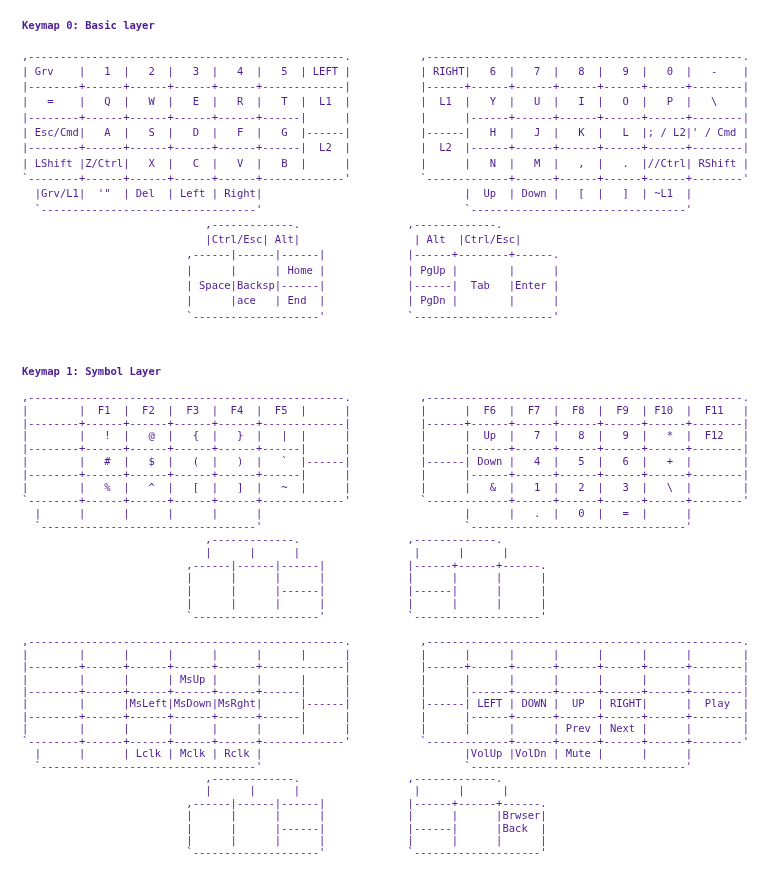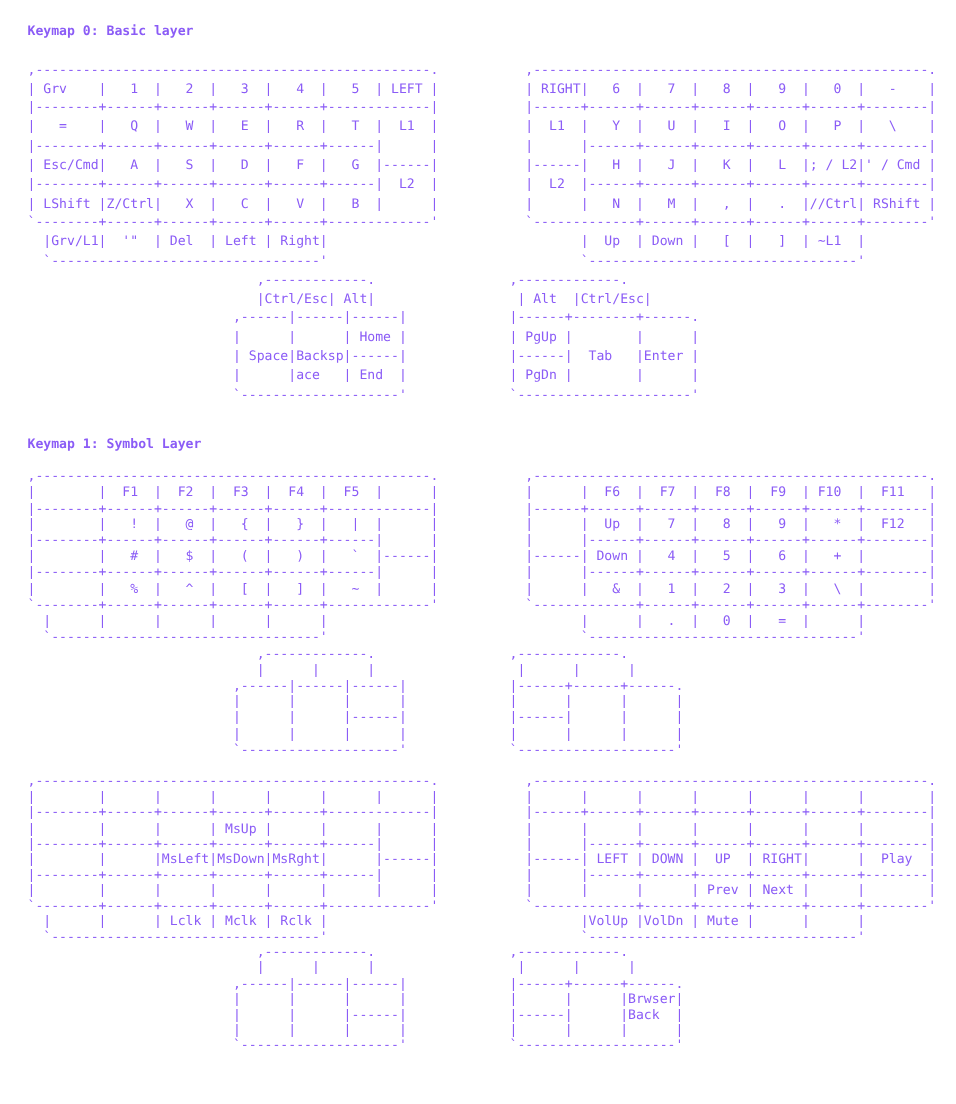--- a/index.html
+++ b/index.html
@@ -8,37 +8,37 @@
     background: #ffffff;
   }
   .page {
     width: 765px;
     height: 883px;
     overflow: hidden;
     background: #ffffff;
     box-sizing: border-box;
     padding: 18px 0 0 22px;
     font-family: "DejaVu Sans Mono", "Liberation Mono", monospace;
-    color: #8b5cf6;
+    color: #4c1d95;
   }
   pre {
     margin: 0;
     font-family: inherit;
     white-space: pre;
   }
   .km-title {
     font-size: 10.5px;
     font-weight: bold;
   }
   .km-art {
     font-size: 10.5px;
   }
   .section-0 .km-title { line-height: 15.3px; }
   .section-0 .km-art   { line-height: 15.3px; margin-top: 15.3px; }
-  .section-1 { margin-top: 25px; }
+  .section-1 { margin-top: 41px; }
   .section-1 .km-title { line-height: 12.9px; }
   .section-1 .km-art   { line-height: 12.9px; margin-top: 12.9px; }
   .section-2 { margin-top: 7px; }
   .section-2 .km-title { line-height: 12.4px; }
   .section-2 .km-art   { line-height: 12.4px; margin-top: 12.4px; }
 </style>
 </head>
 <body>
 
 <div class="page">

